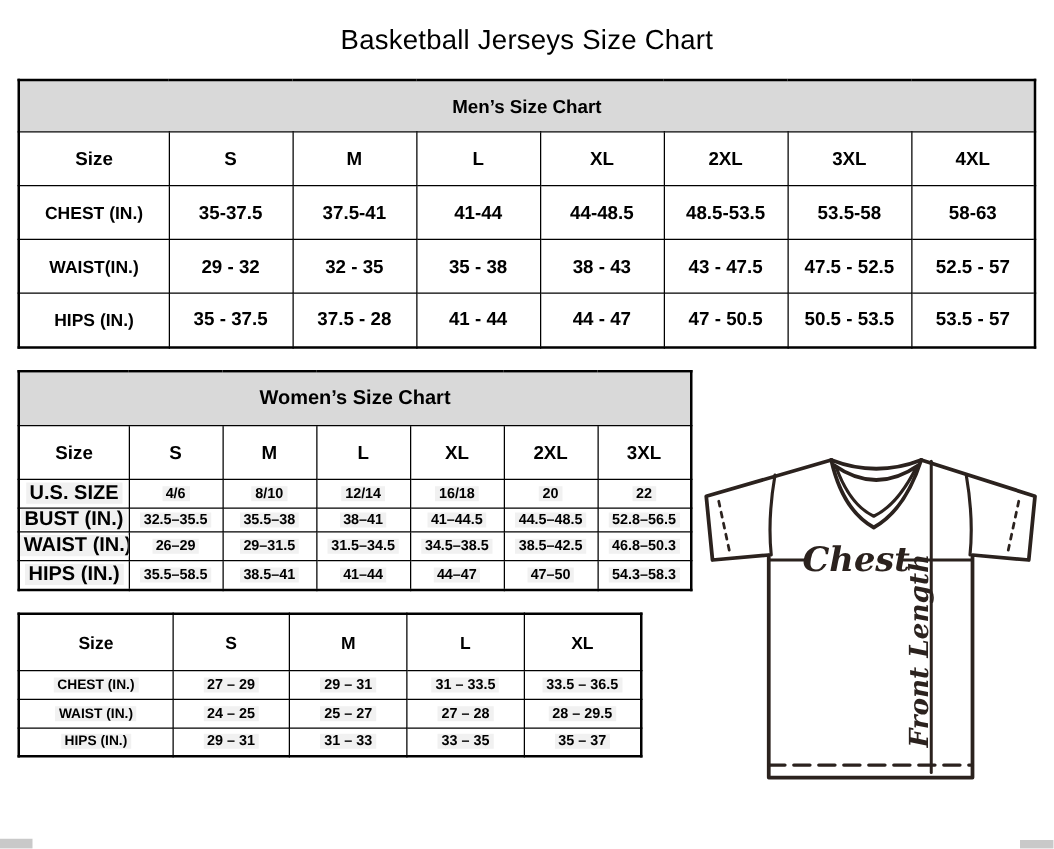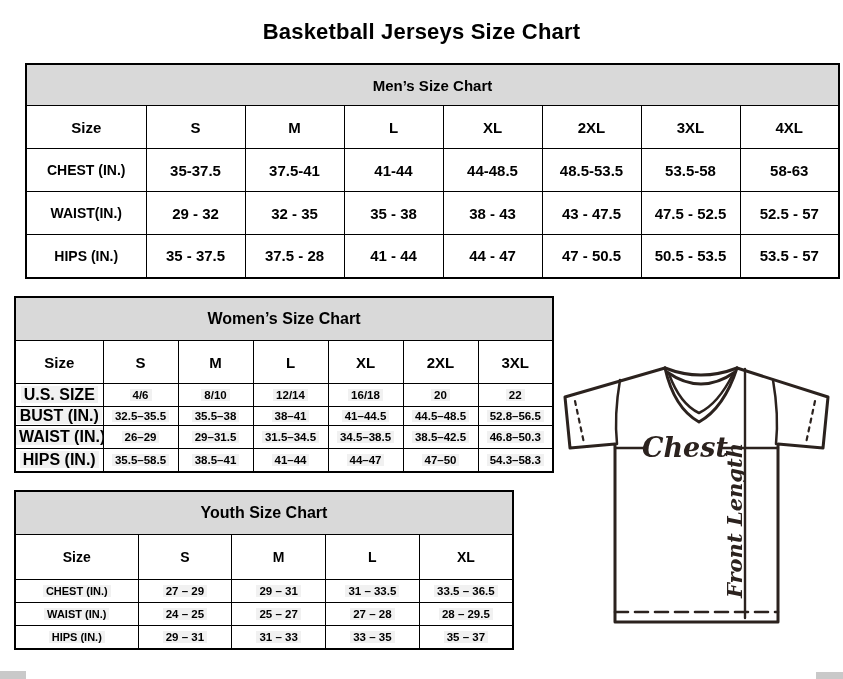--- a/index.html
+++ b/index.html
@@ -2,24 +2,24 @@
 <html><head>
 <meta charset="utf-8">
 <style>
   html,body{margin:0;padding:0;background:#ffffff;}
   #page{
     position:relative;width:843px;height:679px;background:#ffffff;overflow:hidden;
     font-family:"Liberation Sans","DejaVu Sans",sans-serif;color:#000;
   }
   #page-title{
     position:absolute;top:4px;left:0;width:100%;text-align:center;
-    font-size:22px;font-weight:bold;letter-spacing:.2px;
+    font-size:22px;font-weight:normal;letter-spacing:.2px;
   }
   .tbl-wrap{position:absolute;}
-  #mens-wrap{left:25px;top:63px;width:815px;}
+  #mens-wrap{left:14px;top:63px;width:815px;}
   #womens-wrap{left:14px;top:296px;width:540px;}
   #youth-wrap{left:14px;top:490px;width:500px;}
   table.size-table{
     border-collapse:collapse;table-layout:fixed;width:100%;
     border:2px solid #000;
   }
   table.size-table td,table.size-table th{
     border:1px solid #000;text-align:center;vertical-align:middle;
     font-weight:bold;padding:0;overflow:hidden;white-space:nowrap;
   }
@@ -174,23 +174,20 @@
   <div id="youth-wrap" class="tbl-wrap">
     <table class="size-table tbl-youth">
         <colgroup>
           <col style="width: 123px;">
           <col>
           <col>
           <col>
           <col>
         </colgroup>
         <tbody>
-          <tr class="title-row">
-            <td colspan="5" style="height: 42px;">Youth Size Chart</td>
-          </tr>
           <tr style="height: 45px;">
             <th>Size</th>
             <th>S</th>
             <th>M</th>
             <th>L</th>
             <th>XL</th>
           </tr>
           <tr style="height: 23px;">
             <td class="rowlabel"><span class="hl">CHEST (IN.)</span></td>
             <td><span class="hl">27 – 29</span></td>

